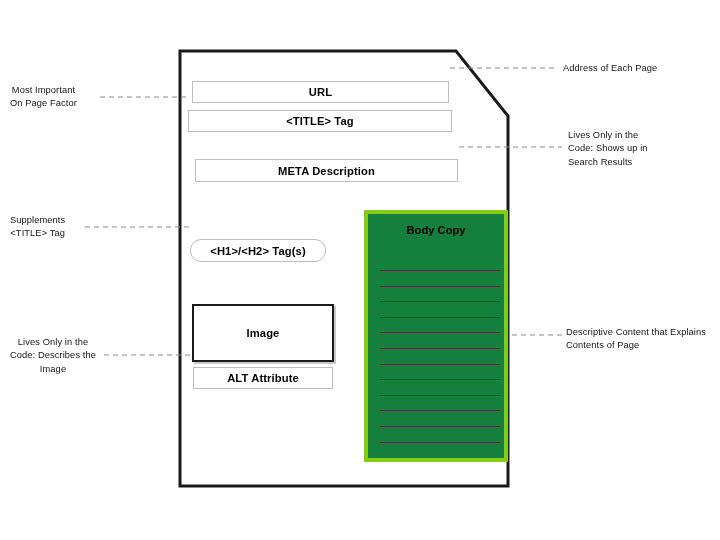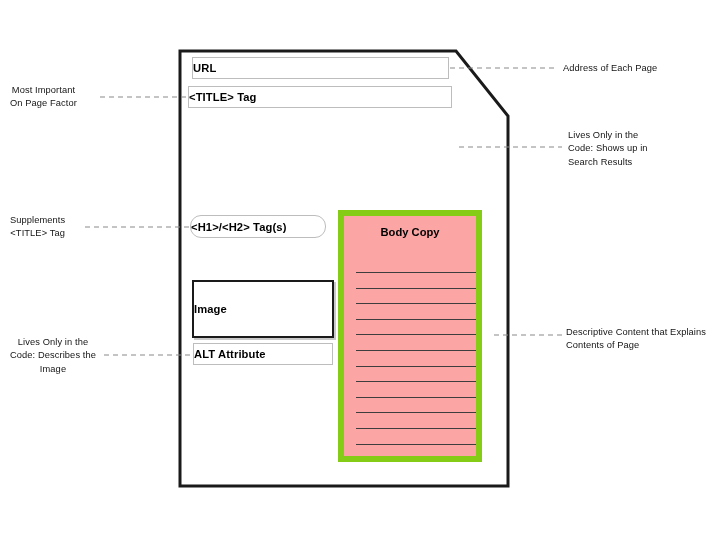--- a/index.html
+++ b/index.html
@@ -43,48 +43,49 @@
   .annotation.left  { text-align: center; }
 
   
   .box {
     position: absolute;
     box-sizing: border-box;
     background: #ffffff;
     border: 1px solid #bdbdbd;
     display: flex;
     align-items: center;
-    justify-content: flex-start;
+    justify-content: center;
     font-weight: bold;
     color: #000000;
     font-size: 11.2px;
     letter-spacing: 0.01em;
+    margin-top: 24px;
   }
   .box.thick {
     border: 2.4px solid #1a1a1a;
     box-shadow: 2px 2px 0 rgba(170,170,170,0.65);
   }
   .box-url        { left: 192px; top: 57px;  width: 257px; height: 22px; }
   .box-title      { left: 188px; top: 86px;  width: 264px; height: 22px; }
   .box-meta       { left: 195px; top: 135px; width: 263px; height: 23px; }
   .box-h1h2       { left: 190px; top: 215px; width: 136px; height: 23px; border-radius: 11px; }
   .box-image      { left: 192px; top: 280px; width: 142px; height: 58px;
                     font-size: 11.2px; }
   .box-alt        { left: 193px; top: 343px; width: 140px; height: 22px; }
 
   
   .body-copy {
     position: absolute;
-    left: 338px;
+    left: 364px;
     top: 210px;
     width: 144px;
     height: 252px;
     box-sizing: border-box;
-    background: #fca5a5;
-    border: 6px solid #84cc16;
+    background: #15803d;
+    border: 4px solid #84cc16;
   }
   .body-copy-title {
     position: absolute;
     left: 0;
     top: 10px;
     width: 100%;
     text-align: center;
     font-weight: bold;
     font-size: 11.2px;
     color: #000000;
@@ -124,20 +125,23 @@
   </svg>
 
   <div class="box box-url">
     <span>URL</span>
   </div>
 
   <div class="box box-title">
     <span>&lt;TITLE&gt; Tag</span>
   </div>
 
+  <div class="box box-meta">
+    <span>META Description</span>
+  </div>
 
   <div class="box box-h1h2">
     <span>&lt;H1&gt;/&lt;H2&gt; Tag(s)</span>
   </div>
 
   <div class="box box-image thick">
     <span>Image</span>
   </div>
 
   <div class="box box-alt">

